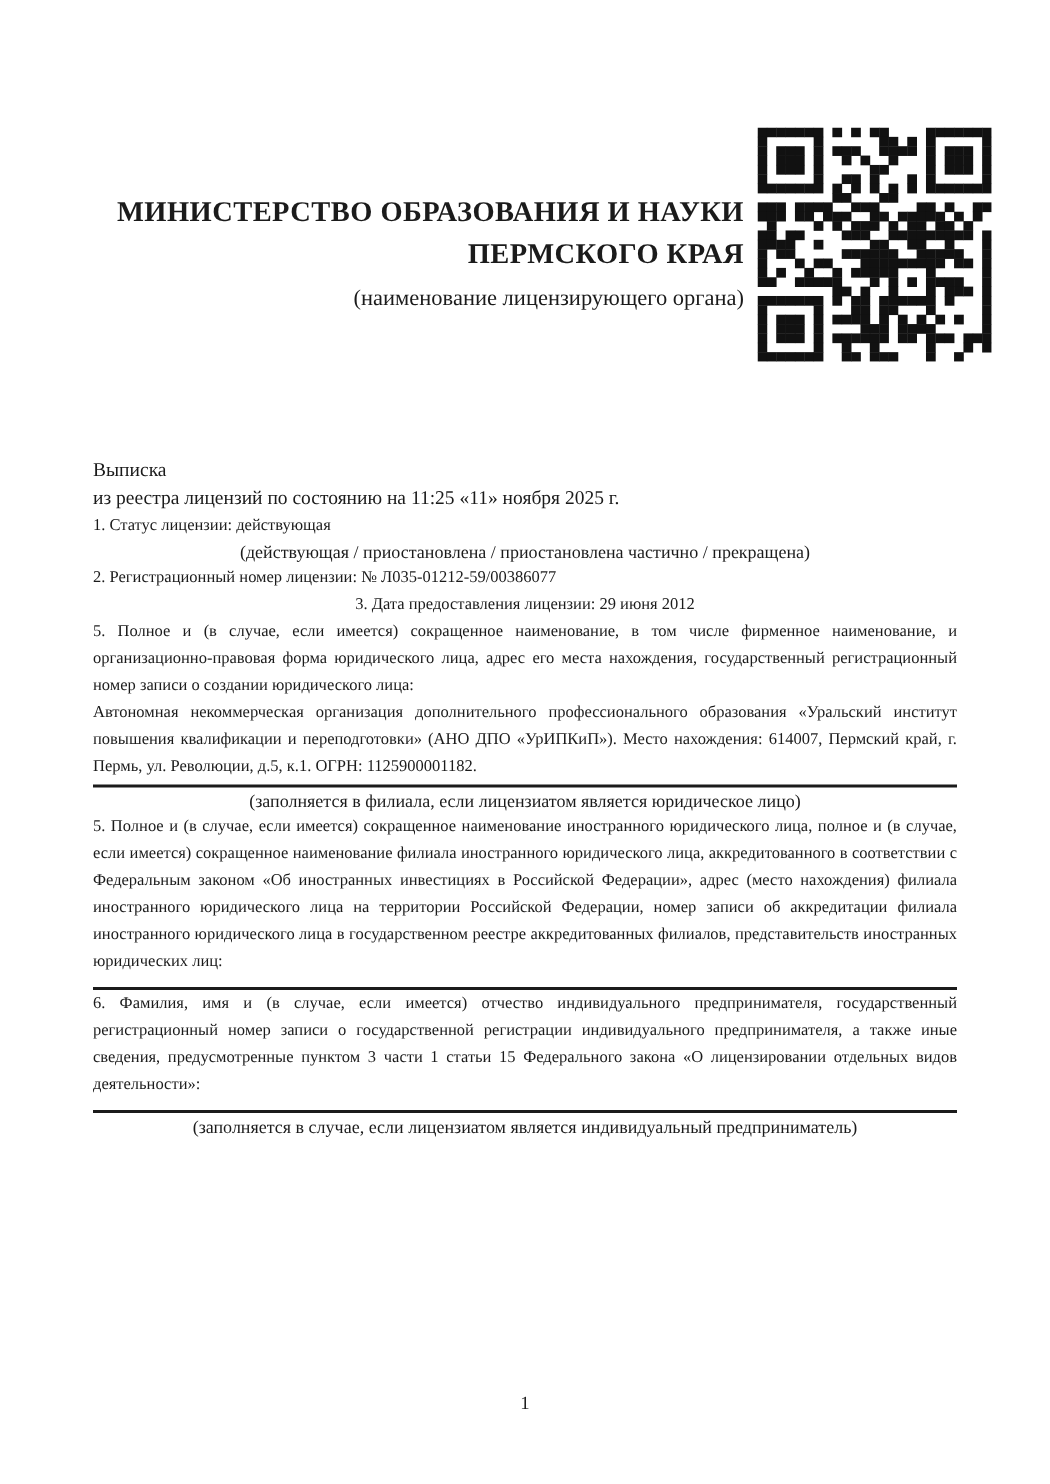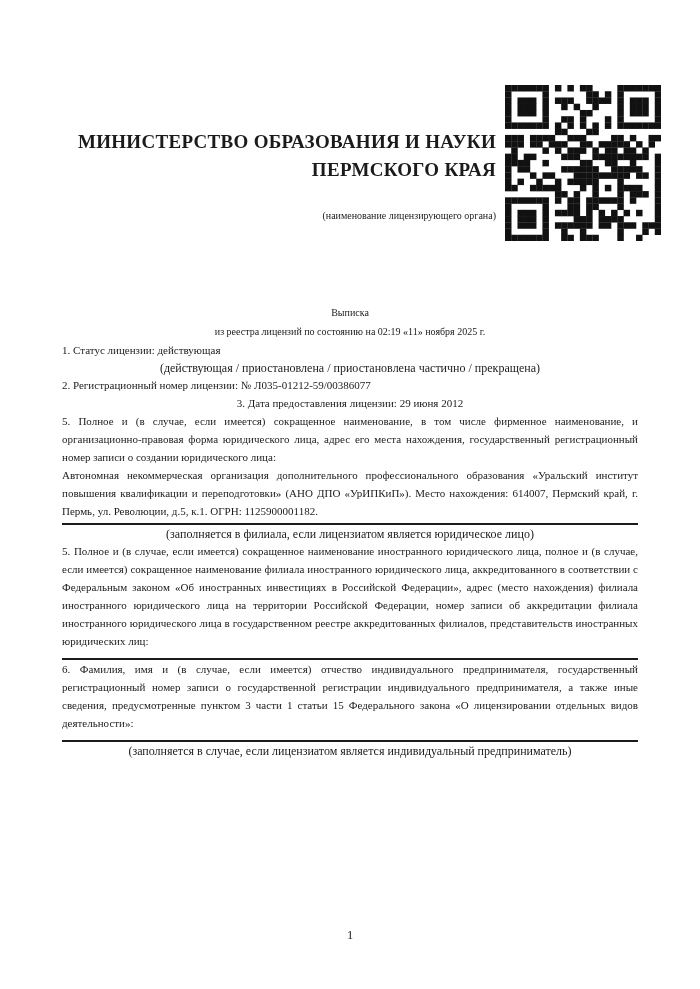--- a/index.html
+++ b/index.html
@@ -28,43 +28,43 @@
     width: 434px;
     text-align: right;
   }
   .ministry-line {
     font-weight: bold;
     font-size: 19px;
     line-height: 28px;
     letter-spacing: 0.3px;
   }
   .ministry-caption {
-    font-size: 10px;
+    font-size: 15px;
     line-height: 15px;
-    margin-top: 24px;
+    margin-top: 8px;
   }
   .qr {
     position: absolute;
     left: 505px;
     top: 85px;
     width: 156px;
     height: 156px;
   }
   .qr rect { fill: #111111; }
   
   .content {
     position: absolute;
     left: 62px;
     top: 0;
     width: 576px;
   }
   .doc-title {
     margin-top: 303px;
-    text-align: center;
-    font-size: 10px;
+    text-align: left;
+    font-size: 13px;
     line-height: 19px;
   }
   p.item {
     margin: 0;
     font-size: 11px;
     line-height: 18px;
   }
   .just {
     text-align: justify;
     text-justify: inter-word;
@@ -440,21 +440,21 @@
       <rect x="81.12" y="149.76" width="6.49" height="6.49"></rect>
       <rect x="87.36" y="149.76" width="6.49" height="6.49"></rect>
       <rect x="112.32" y="149.76" width="6.49" height="6.49"></rect>
       <rect x="131.04" y="149.76" width="6.49" height="6.49"></rect>
     </svg>
 
   <div class="content">
 
     <div class="doc-title">
       <div>Выписка</div>
-      <div>из реестра лицензий по состоянию на 02:19 «11» ноября 2025 г.</div>
+      <div>из реестра лицензий по состоянию на 11:25 «11» ноября 2025 г.</div>
     </div>
 
     <p class="item mt-i1">1. Статус лицензии: действующая</p>
     <div class="note">(действующая / приостановлена / приостановлена частично / прекращена)</div>
 
     <p class="item mt-i2">2. Регистрационный номер лицензии: № Л035-01212-59/00386077</p>
 
     <p class="item mt-i3">3. Дата предоставления лицензии: 29 июня 2012</p>
 
     <p class="item just mt-i4">5. Полное и (в случае, если имеется) сокращенное наименование, в том числе фирменное наименование, и организационно-правовая форма юридического лица, адрес его места нахождения, государственный регистрационный номер записи о создании юридического лица:</p>

